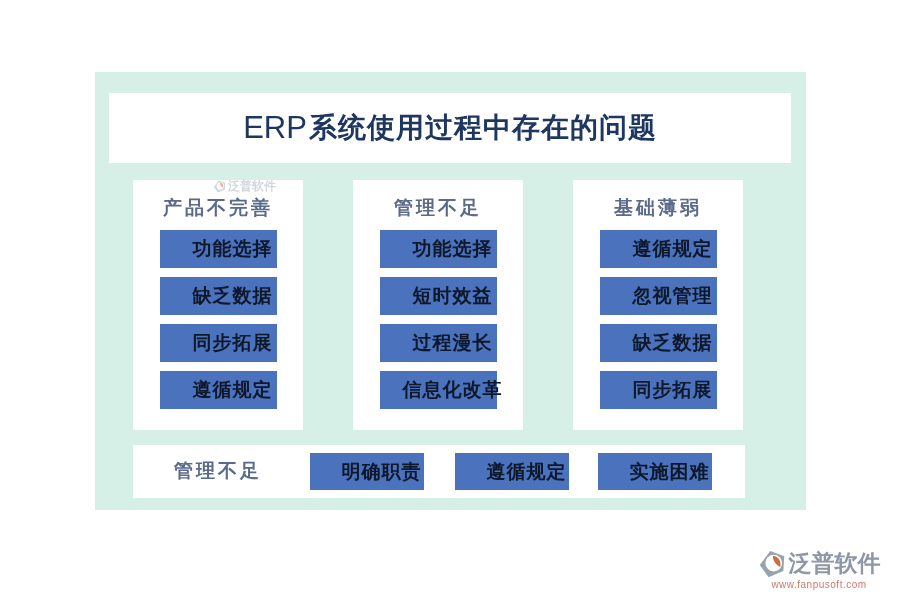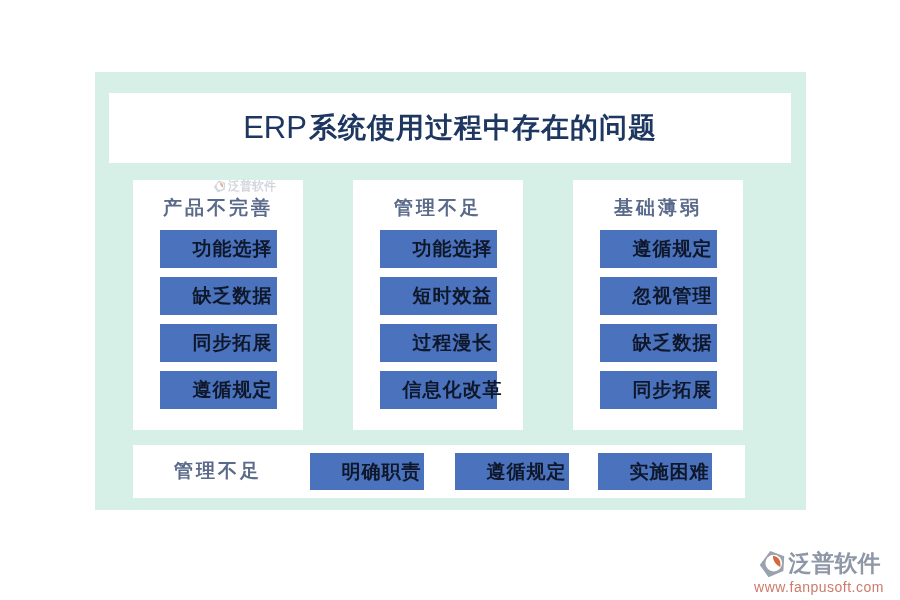--- a/index.html
+++ b/index.html
@@ -134,21 +134,21 @@
   .logo-top svg { width: 28px; height: 28px; margin-right: 3px; }
   .logo-name {
     font-family: "DejaVu Serif", serif;
     font-size: 23px;
     font-weight: 700;
     color: var(--logo_gray, #8D97A5);
     white-space: nowrap;
   }
   .logo-url {
     margin-top: 0px;
-    font-size: 14px;
+    font-size: 10px;
     color: var(--logo_url_red, #CD7A6A);
     letter-spacing: 0.5px;
     white-space: nowrap;
   }
 </style>
 </head>
 <body>
 
 <div class="canvas">
 

